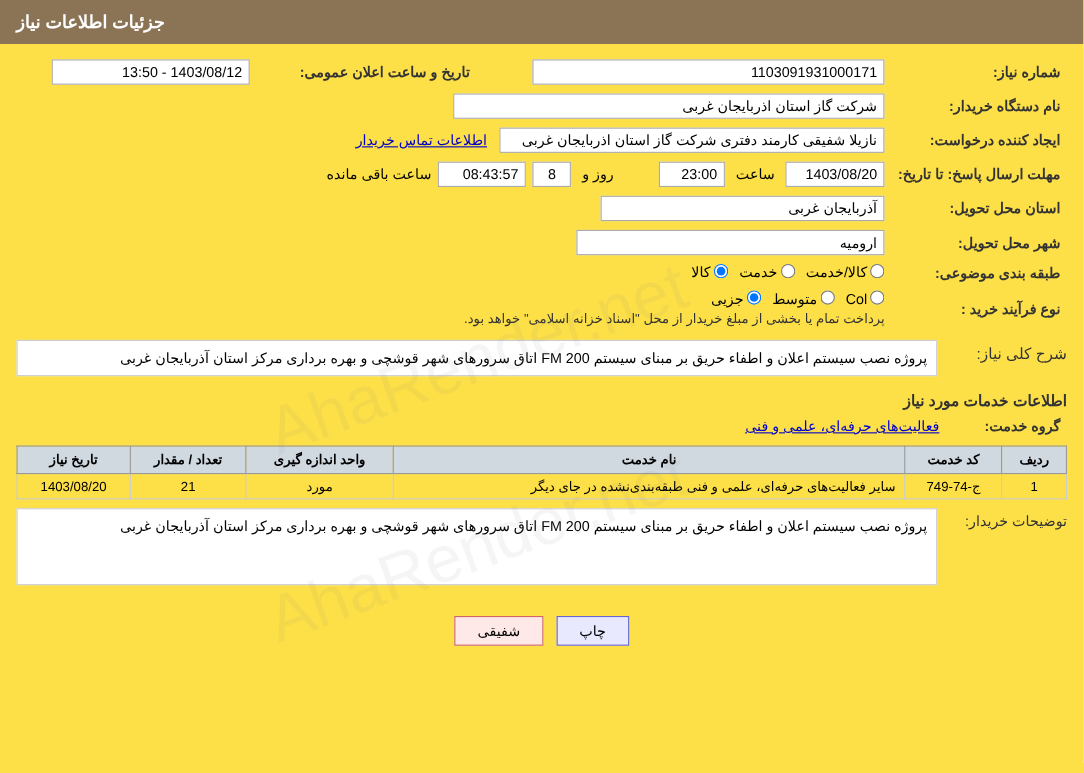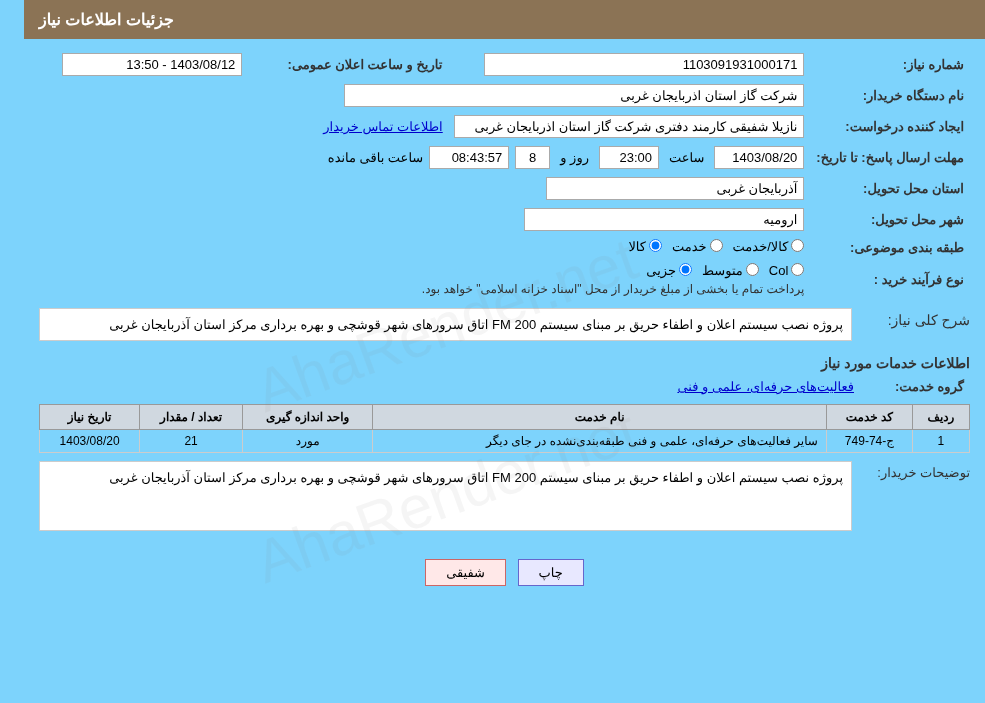--- a/index.html
+++ b/index.html
@@ -5,23 +5,22 @@
     * { box-sizing: border-box; margin: 0; padding: 0; }
     body {
       font-family: Tahoma, Arial, sans-serif;
       font-size: 13px;
       background: #f0f0f0;
       direction: rtl;
     }
     .page-wrapper {
       width: 985px;
       min-height: 703px;
-      background: #7dd3fc;
+      background: #fde047;
       margin: 0 auto;
-      padding-left: 24px;
     }
     .header-bar {
       background: #8B7355;
       color: #fff;
       text-align: left;
       padding: 10px 15px;
       font-size: 16px;
       font-weight: bold;
     }
     .content {
@@ -164,39 +163,39 @@
           </td>
           <td class="label-cell" style="width:200px;">تاریخ و ساعت اعلان عمومی:</td>
           <td>
             <span class="input-box" style="display:inline-block;width:180px;">1403/08/12 - 13:50</span>
           </td>
         </tr>
 
         <tr>
           <td class="label-cell">نام دستگاه خریدار:</td>
           <td colspan="3">
-            <span class="input-box" style="display:inline-block;width:460px;">شرکت گاز استان اذربایجان غربی</span>
+            <span class="input-box" style="display:inline-block;width:392px;">شرکت گاز استان اذربایجان غربی</span>
           </td>
         </tr>
 
         <tr>
           <td class="label-cell">ایجاد کننده درخواست:</td>
           <td colspan="3">
             <span class="input-box" style="display:inline-block;width:350px;margin-left:8px;">نازیلا شفیقی کارمند دفتری شرکت گاز استان اذربایجان غربی</span>
             <span class="link-text">اطلاعات تماس خریدار</span>
           </td>
         </tr>
 
         <tr>
           <td class="label-cell">مهلت ارسال پاسخ: تا تاریخ:</td>
           <td colspan="3">
             <div class="row-with-items">
               <span class="input-box xsmall" style="display:inline-block;width:90px;">1403/08/20</span>
               <span style="margin:0 4px;">ساعت</span>
-              <span class="input-box xsmall" style="display:inline-block;width:60px;">23:00</span>
+              <span class="input-box xsmall" style="display:inline-block;width:60px;margin-left:31px;">23:00</span>
               <span style="margin:0 4px;">روز و</span>
               <span class="input-box xsmall" style="display:inline-block;width:35px;text-align:center;">8</span>
               <span class="input-box small" style="display:inline-block;width:80px;">08:43:57</span>
               <span>ساعت باقی مانده</span>
             </div>
           </td>
         </tr>
 
         <tr>
           <td class="label-cell">استان محل تحویل:</td>

